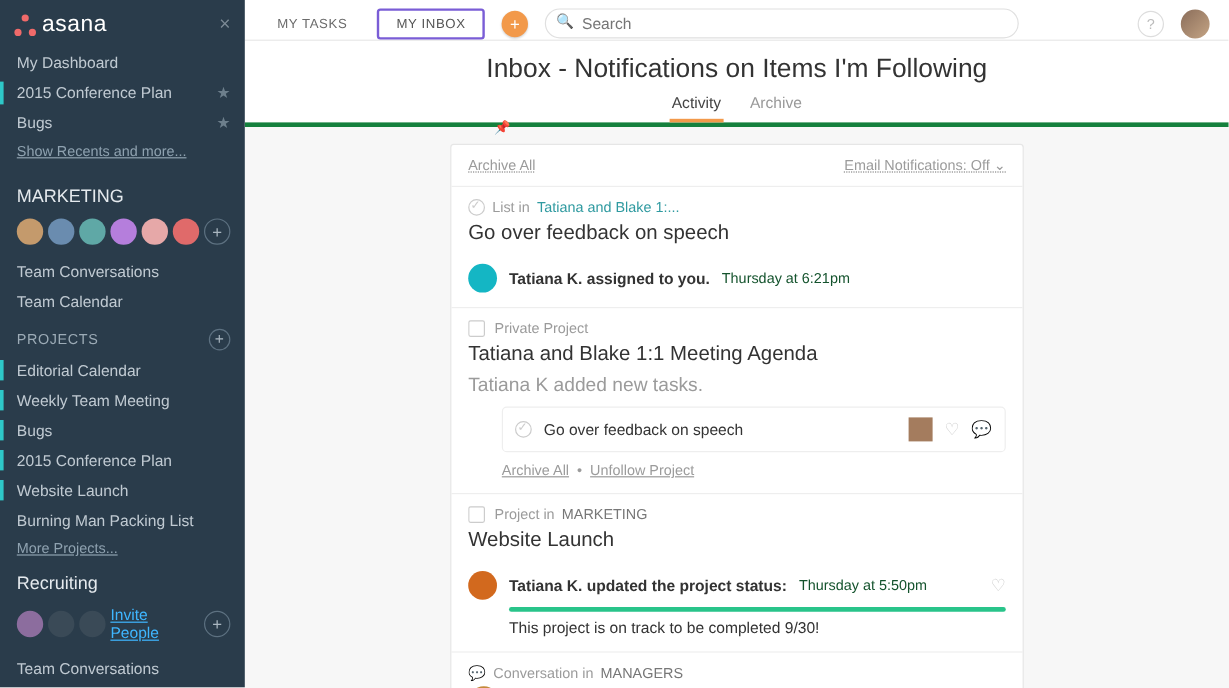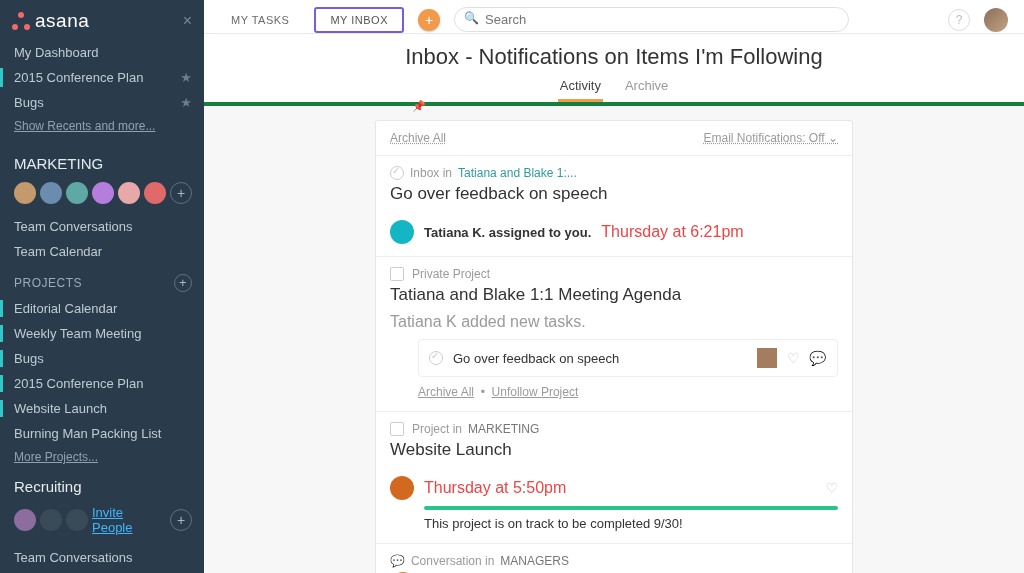--- a/index.html
+++ b/index.html
@@ -223,21 +223,21 @@
     display:flex; align-items:center; gap:10px;
     font-size:13px;
     margin-top:16px;
   }
   .notif-row .av {
     width:24px;height:24px;border-radius:50%;
     flex-shrink:0;
   }
   .notif-row .main-text { color:#333; }
   .notif-row .main-text b { font-weight:600;}
-  .notif-row .time { color:#ef4444; font-size:16px;}
+  .notif-row .time { color:#14532d; font-size:12px;}
   .heart { color:#ccc; font-size:14px; cursor:pointer;}
   .speech { color:#ccc; font-size:14px; cursor:pointer;}
   .sub-task {
     border:1px solid #eee; border-radius:4px;
     margin:8px 0 0 28px;
     padding:8px 10px;
     display:flex; align-items:center; gap:10px;
     font-size:13px;
   }
   .sub-links {
@@ -382,21 +382,21 @@
   <div class="inbox-wrap">
     <div class="inbox-card">
       <div class="card-top">
         <span>Archive All</span>
         <span>Email Notifications: Off ⌄</span>
       </div>
 
       <div class="notif">
         <div class="notif-meta">
           <span class="check-circle"></span>
-          <span>Inbox in</span>
+          <span>List in</span>
           <a>Tatiana and Blake 1:...</a>
         </div>
         <h2>Go over feedback on speech</h2>
         <div class="notif-row">
           <span class="av" style="background:#14b6c4"></span>
           <span class="main-text"><b>Tatiana K. assigned to you.</b></span>
           <span class="time">Thursday at 6:21pm</span>
         </div>
       </div>
 
@@ -425,20 +425,21 @@
 
       <div class="notif">
         <div class="notif-meta">
           <span class="meta-icon"></span>
           <span>Project in</span>
           <span class="strong">MARKETING</span>
         </div>
         <h2>Website Launch</h2>
         <div class="notif-row">
           <span class="av" style="background:#d2691e"></span>
+          <span class="main-text"><b>Tatiana K. updated the project status:</b></span>
           <span class="time">Thursday at 5:50pm</span>
           <span class="heart" style="margin-left:auto">♡</span>
         </div>
         <div class="green-bar"></div>
         <div style="margin:6px 0 0 34px;font-size:13px">This project is on track to be completed 9/30!</div>
       </div>
 
       <div class="notif">
         <div class="notif-meta">
           <span class="speech" style="font-size:12px">💬</span>

